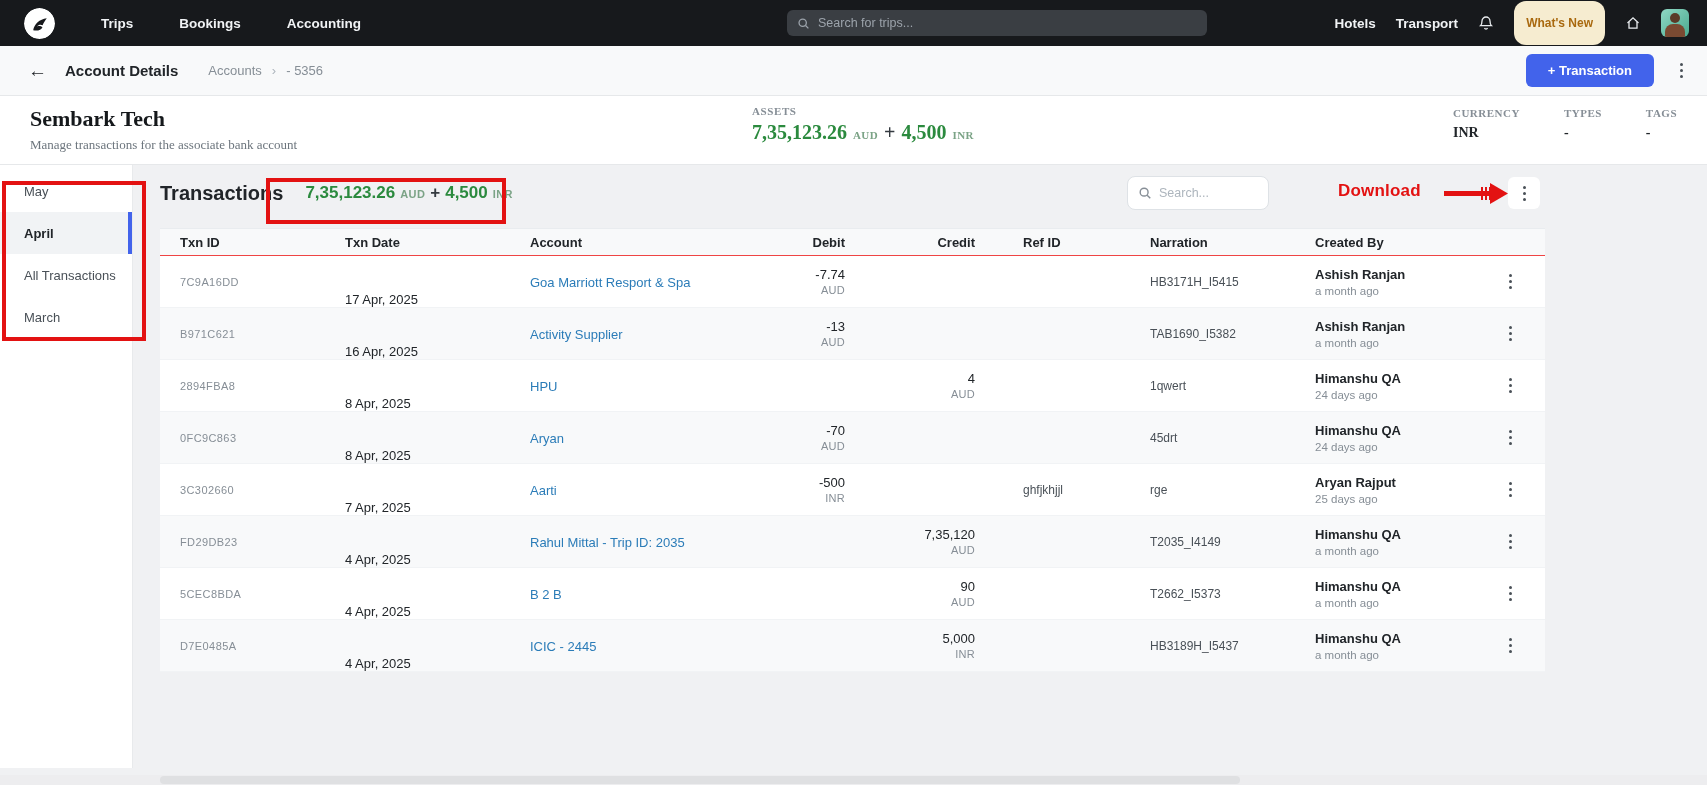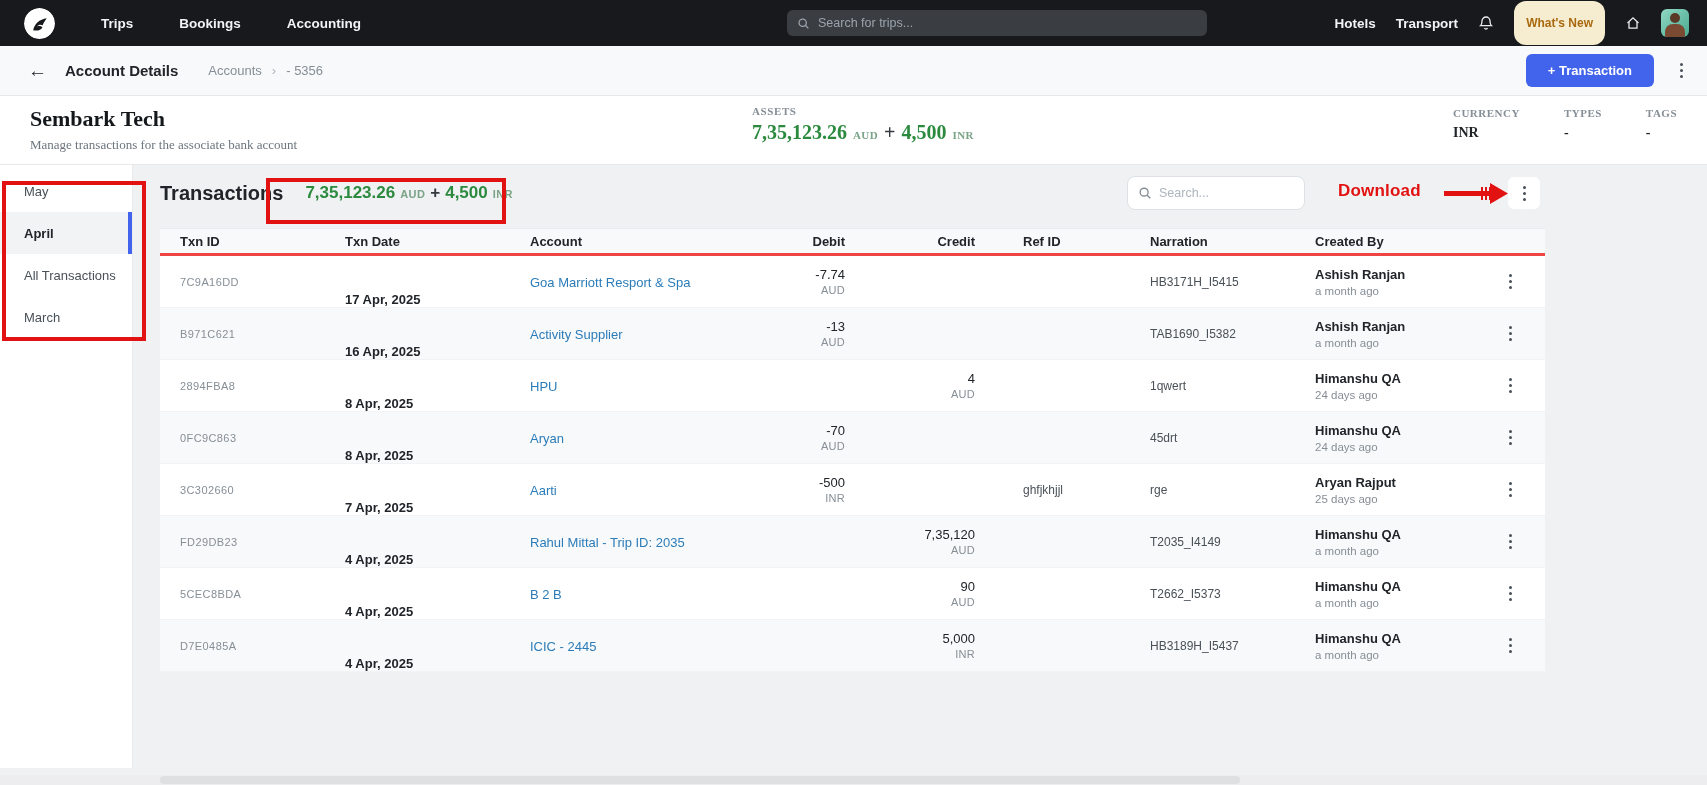--- a/index.html
+++ b/index.html
@@ -53,44 +53,44 @@
   .body-band { position:absolute; left:0; top:165px; width:1707px; height:620px; }
   .sidebar { position:absolute; left:0; top:0; width:133px; height:603px; background:#ffffff; border-right:1px solid #e8eaec; padding-top:5px; }
   .side-item { position:relative; height:42px; display:flex; align-items:center; padding-left:24px; font-size:13px; color:#495057; cursor:pointer; }
   .side-item.active { background:#f1f3f5; color:#212529; font-weight:700; }
   .side-item.active::after { content:""; position:absolute; right:0; top:0; width:4px; height:100%; background:#4263eb; }
 
   .main { position:absolute; left:160px; top:8px; width:1385px; }
   .toolbar { position:relative; height:40px; display:flex; align-items:center; }
   .tx-title { font-size:20px; font-weight:700; color:#212529; }
   .tx-total { display:flex; align-items:baseline; gap:5px; margin-left:22px; font-size:17px; }
-  .tb-search { position:absolute; left:967px; top:3px; width:178px; height:34px; background:#fff; border:1px solid #dee2e6; border-radius:8px; display:flex; align-items:center; padding:16px 10px; gap:7px; }
+  .tb-search { position:absolute; left:967px; top:3px; width:142px; height:34px; background:#fff; border:1px solid #dee2e6; border-radius:8px; display:flex; align-items:center; padding:16px 10px; gap:7px; }
   .tb-search .ph { font-size:12.5px; color:#adb5bd; }
   .tb-kebab { position:absolute; left:1348px; top:4px; width:32px; height:32px; background:#fff; border-radius:6px; display:flex; align-items:center; justify-content:center; cursor:pointer; }
 
   .subbar { margin-top:26px; height:24px; display:flex; align-items:center; }
   .showing { font-size:12.5px; font-weight:600; color:#495057; }
   .refresh { margin-left:14px; cursor:pointer; display:flex; align-items:center; }
   .sortwrap { margin-left:auto; display:flex; align-items:center; gap:7px; font-size:12.5px; color:#495057; }
   .sort-label { font-weight:600; }
   .sort-icon { font-size:11px; color:#495057; letter-spacing:-2px; cursor:pointer; }
   .sort-value { font-weight:700; color:#343a40; }
 
   
   .table { margin-top:15px; width:1385px; background:#fff; }
   .thead, .trow { display:grid; grid-template-columns:165px 185px 200px 115px 130px 154px 186px 160px 1fr; align-items:center; padding-left:20px; }
-  .thead { height:28px; background:#f8f9fa; border-top:1px solid #e9ecef; border-bottom:3px solid #ef4444; }
+  .thead { height:28px; background:#f8f9fa; border-top:1px solid #e9ecef; border-bottom:1px solid #ef4444; }
   .th { font-size:13px; font-weight:700; color:#212529; }
   .th.r, .cell.r { text-align:right; }
   .th.off, .cell.off { padding-left:48px; }
   .th.off2, .cell.off2 { padding-left:21px; }
   .trow { min-height:51px; border-bottom:1px solid #f1f3f5; }
   div.trow:nth-of-type(even) { background:#f8f9fa; }
   .cell.txnid { font-size:11px; color:#868e96; letter-spacing:.4px; }
-  .cell.date { font-size:13px; font-weight:700; color:#212529;margin-top:36px; }
+  .cell.date { font-size:13px; font-weight:400; color:#212529;margin-top:36px; }
   .cell.acct a { font-size:13px; color:#2b7cb8; text-decoration:none; cursor:pointer; }
   .cell.amount { display:flex; flex-direction:column; align-items:flex-end; gap:2px; }
   .cell.amount .num { font-size:13px; font-weight:500; color:#212529; }
   .cell.amount .unit { font-size:11px; color:#868e96; letter-spacing:.3px; }
   .cell.ref, .cell.narr { font-size:12px; color:#495057; }
   .cell.creator { display:flex; flex-direction:column; gap:3px; }
   .cell.creator .nm { font-size:13px; font-weight:700; color:#212529; }
   .cell.creator .ago { font-size:11.5px; color:#868e96; }
   .cell.actions { display:flex; justify-content:center; }
 

